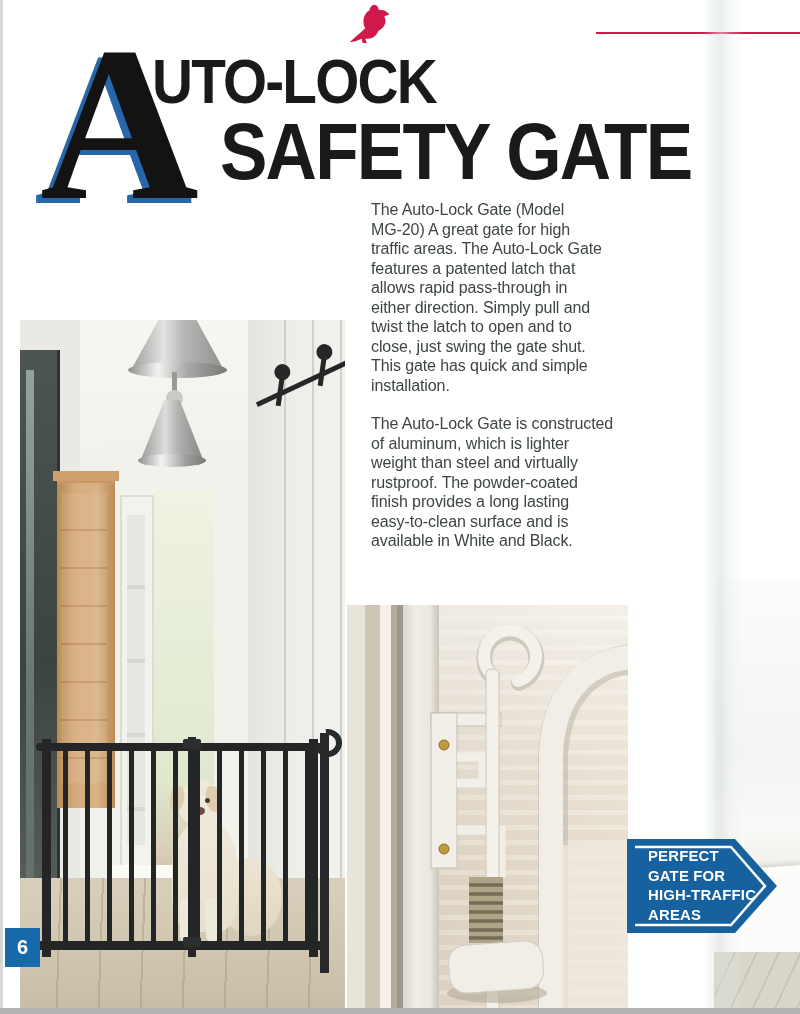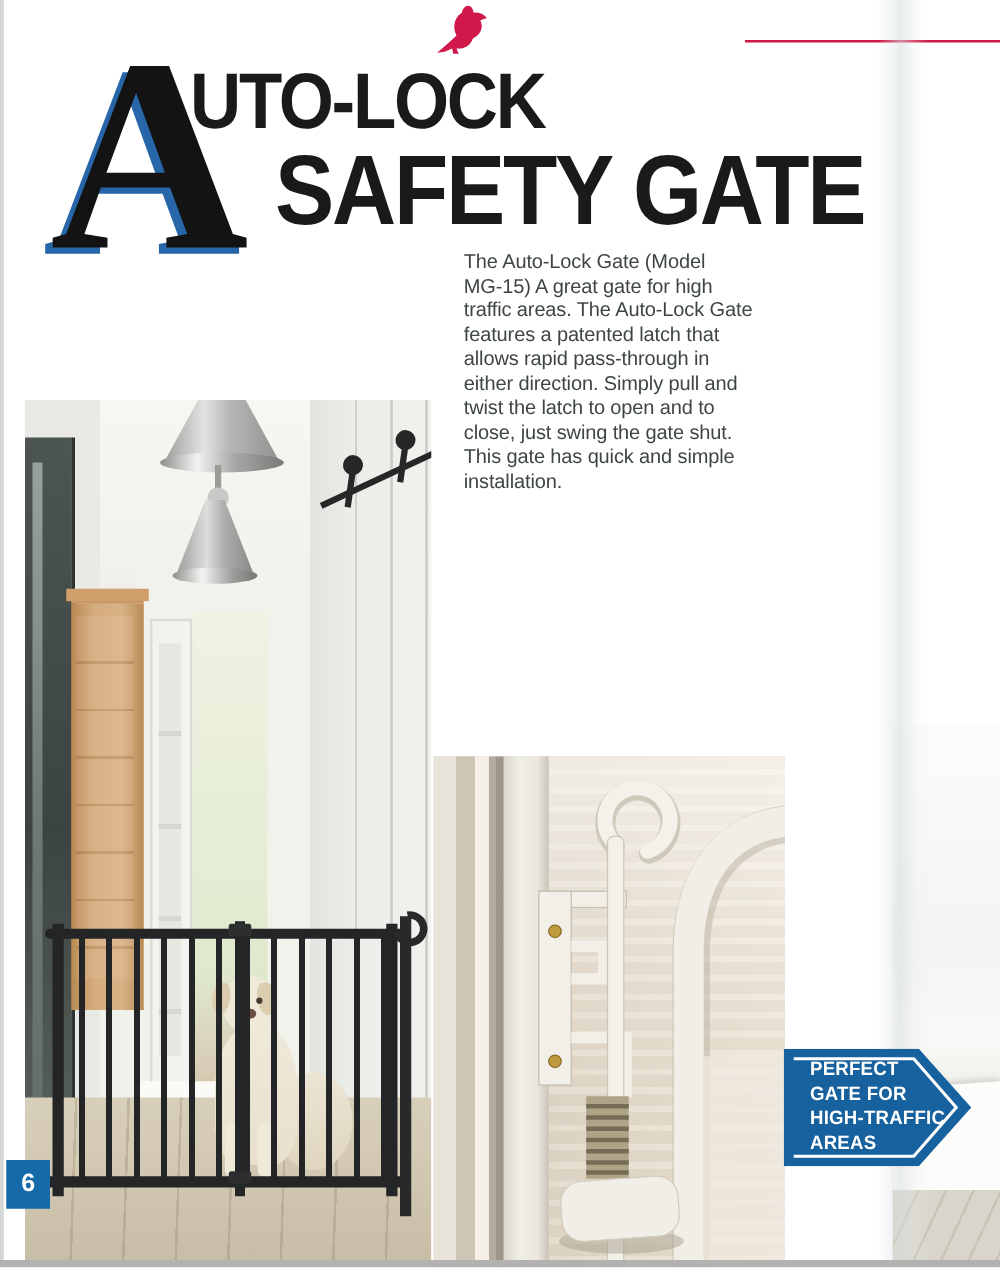--- a/index.html
+++ b/index.html
@@ -158,29 +158,36 @@
     <path fill="#d0184a" d="M3 45 C10 39 16 34 21 29 C17 22 19 12 26 8 C27 2 33 -1 36 5 L37 8 C42 7 46 9 49 13 L43 15 C46 21 44 28 36 32 C34 38 28 42 21 41 L23 46 L18 46 L17 41 L10 44 Z"></path>
   </svg>
   <div class="red-rule"></div>
 
   <div class="dropcap">A</div>
   <div class="title-line t1">UTO-LOCK</div>
   <div class="title-line t2">SAFETY GATE</div>
 
   <div class="bodycol">
     <p>The Auto-Lock Gate (Model
-MG-15) A great gate for high
+MG-20) A great gate for high
 traffic areas. The Auto-Lock Gate
 features a patented latch that
 allows rapid pass-through in
 either direction. Simply pull and
 twist the latch to open and to
 close, just swing the gate shut.
 This gate has quick and simple
 installation.</p>
+    <p>The Auto-Lock Gate is constructed
+of aluminum, which is lighter
+weight than steel and virtually
+rustproof. The powder-coated
+finish provides a long lasting
+easy-to-clean surface and is
+available in White and Black.</p>
   </div>
 
   <div class="photo-left">
     <div class="ph-ceiling"></div>
     <div class="ph-leftwall"></div>
     <div class="glass-door"></div>
     <div class="ph-backwall"></div>
     <div class="barn-wall"></div>
     <div class="barn-planks"></div>
     <div class="barn-rail"></div>

